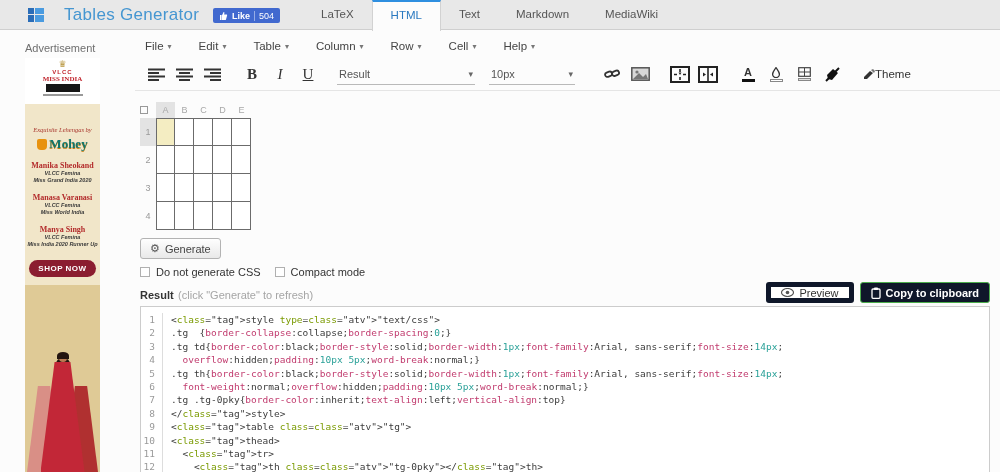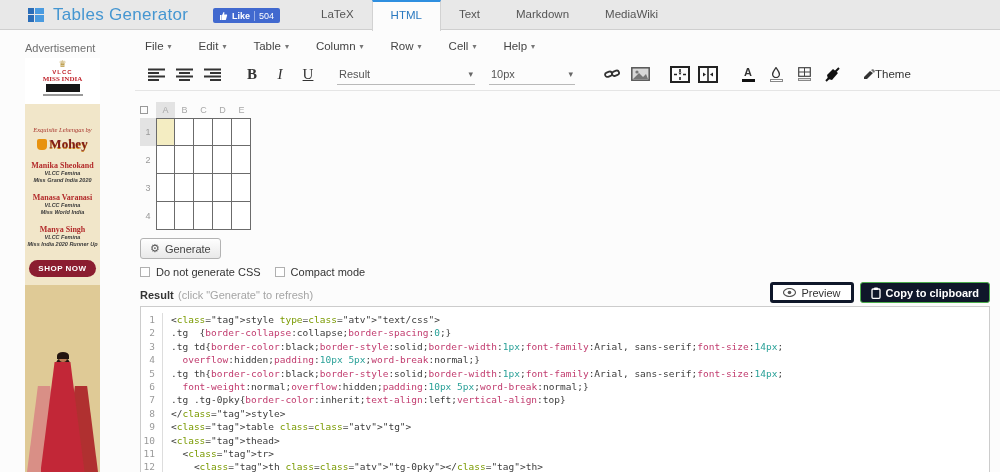--- a/index.html
+++ b/index.html
@@ -3,21 +3,21 @@
 <meta charset="utf-8">
 <style>
   * { margin:0; padding:0; box-sizing:border-box; }
   html,body { width:1000px; height:472px; overflow:hidden; background:#fff;
     font-family:"Liberation Sans", sans-serif; }
   .screen { position:relative; width:1000px; height:472px; background:#fcfcfc; }
 
   
   header { position:absolute; top:0; left:0; width:1000px; height:30px;
     background:#e8e8e8; border-bottom:1px solid #cfcfcf; }
-  .logo { position:absolute; left:28px; top:0; height:30px; display:flex; align-items:center; gap:9px; cursor:pointer;text-align:right; }
+  .logo { position:absolute; left:28px; top:0; height:30px; display:flex; align-items:center; gap:20px; cursor:pointer;text-align:right; }
   .logo-icon { display:grid; grid-template-columns:6px 9px; grid-template-rows:6px 7px; gap:1px; }
   .logo-icon i:nth-child(1){background:#2a6db8;} .logo-icon i:nth-child(2){background:#4a9be0;}
   .logo-icon i:nth-child(3){background:#2a6db8;} .logo-icon i:nth-child(4){background:#4a9be0;}
   .logo-text { color:#4596d1; font-size:17px; letter-spacing:.3px; }
   .like-btn { position:absolute; left:213px; top:8px; height:15px; background:#4169cf; border-radius:2px;
     color:#fff; font-size:9px; font-weight:bold; display:flex; align-items:center; padding:0 6px; gap:4px; cursor:pointer; }
   .like-count { border-left:1px solid rgba(255,255,255,.45); padding-left:4px; font-weight:normal; }
   .tabs { position:absolute; left:303px; top:0; height:30px; display:flex; }
   .tab { height:28px; line-height:29px; padding:0 18px; font-size:11.5px; color:#555; cursor:pointer; }
   .tab.active { background:#fcfcfc; color:#2a79c0; border-left:1px solid #d2d2d2; border-right:1px solid #d2d2d2;
@@ -31,21 +31,21 @@
   .ad-top { background:#fff; height:46px; display:flex; flex-direction:column; align-items:center; padding-top:2px; }
   .ad-crown { color:#b8963e; font-size:9px; line-height:9px; }
   .ad-vlcc { color:#c0242c; font-size:6px; font-weight:bold; letter-spacing:1px; }
   .ad-missindia { color:#c0242c; font-family:"Liberation Serif", serif; font-size:7px; font-weight:bold; }
   .ad-blackbox { width:34px; height:8px; background:#161616; margin-top:1px; }
   .ad-grayline { width:40px; height:2px; background:#999; margin-top:2px; }
   .ad-body { background:#f1e6c9; flex:1; display:flex; flex-direction:column; align-items:center; text-align:center; }
   .ad-tagline { margin-top:22px; font-family:"Liberation Serif", serif; font-style:italic; color:#a8352c; font-size:6.5px; }
   .ad-mohey { display:flex; align-items:center; gap:2px; margin-top:3px; }
   .ad-mohey-shield { width:10px; height:11px; background:#e8920e; border-radius:2px 2px 4px 4px; }
-  .ad-mohey-text { color:#7f1d1d; font-size:13px; font-weight:bold; font-family:"Liberation Serif", serif;
+  .ad-mohey-text { color:#0f766e; font-size:13px; font-weight:bold; font-family:"Liberation Serif", serif;
     text-shadow:0 1px 0 #c57708; }
   .ad-model { margin-top:9px; }
   .ad-model-name { color:#b32b2b; font-family:"Liberation Serif", serif; font-weight:bold; font-size:8px; }
   .ad-model-sub { color:#3a3a3a; font-size:5.5px; font-style:italic; font-weight:bold; line-height:7px; }
   .ad-cta { margin-top:12px; background:#8b1d30; color:#fff; font-size:8px; font-weight:bold; letter-spacing:.5px;
     padding:4px 9px; border-radius:9px; cursor:pointer; }
   .ad-photo { margin-top:8px; flex:1; width:100%; background:#dfca96; position:relative; }
   .fig { position:absolute; bottom:0; }
   .fig .head { width:8px; height:8px; border-radius:50%; background:#b97a52; margin:0 auto; position:relative; }
   .fig .head:before { content:""; position:absolute; left:-2px; top:-2px; width:12px; height:7px; border-radius:50% 50% 0 0; background:#241510; }
@@ -98,21 +98,21 @@
   .check-row { margin:6px 0 0 5px; display:flex; align-items:center; gap:14px; font-size:11px; color:#333; height:13px; }
   .check-row label { display:flex; align-items:center; gap:6px; cursor:pointer; }
   .cb { width:10px; height:10px; border:1px solid #b0b0b0; background:#fff; display:inline-block; }
 
   .result-row { margin:3px 0 0 5px; width:850px; display:flex; align-items:flex-end; justify-content:space-between; height:22px; }
   .result-label { font-size:11px; font-weight:bold; color:#333; }
   .result-hint { font-size:11px; color:#a5a5a5; }
   .actions { display:flex; gap:6px; }
   .btn { height:21px; display:inline-flex; align-items:center; gap:5px; border-radius:3px; font-size:11px;
     padding:0 10px; cursor:pointer; font-family:"Liberation Sans", sans-serif; }
-  .btn-preview { border:3px solid #0f172a; background:#fff; color:#333; }
+  .btn-preview { border:5px solid #0f172a; background:#fff; color:#333; }
   .btn-copy { border:1px solid #4cae4c; background:#0f172a; color:#fff; font-weight:bold; }
 
   .code-box { margin:3px 0 0 5px; width:850px; height:175px; border:1px solid #ccc; background:#fff;
     overflow:hidden; padding-top:6px; cursor:text; }
   .code-line { display:flex; font-family:"DejaVu Sans Mono", monospace; font-size:9.5px; line-height:13.4px; white-space:pre; }
   .ln { width:22px; text-align:right; color:#9a9a9a; padding-right:7px; border-right:1px solid #ddd; flex:0 0 auto; }
   .code-text { padding-left:8px; color:#3c3c3c; } .atn { color:#7a9a01; }
   .prop { color:#c13b6e; } .num { color:#2aa198; }
 </style>
 </head>

